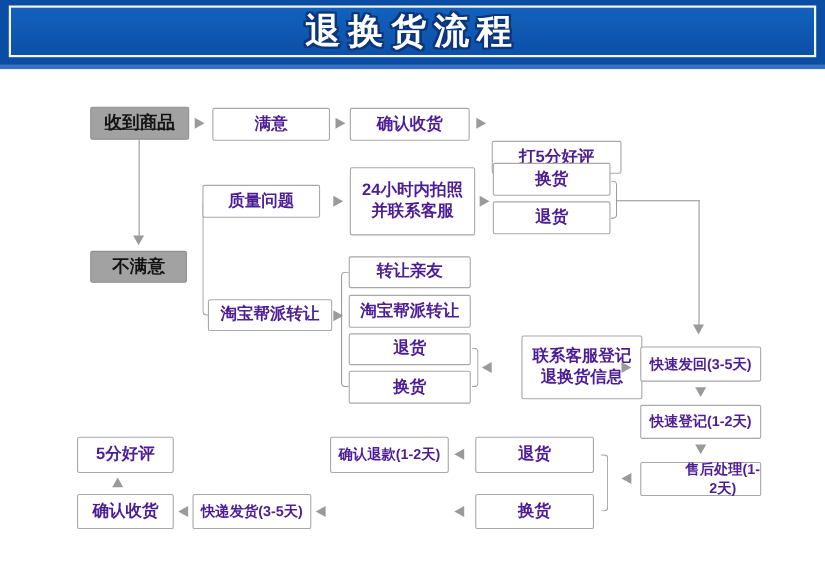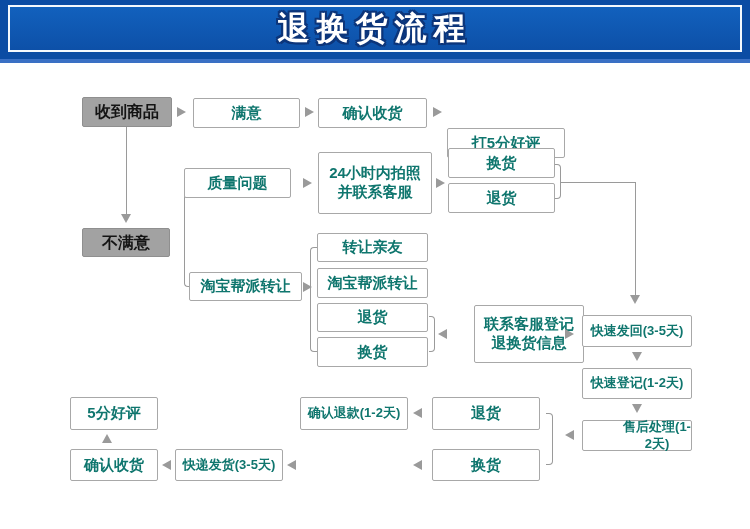--- a/index.html
+++ b/index.html
@@ -13,21 +13,21 @@
       border:2px solid #f4f8fd;background:linear-gradient(180deg,#1261bd 0%,#0d50a8 100%);
       display:flex;align-items:center;justify-content:center;}
   .banner-title{color:#ffffff;font-size:32px;font-weight:bold;letter-spacing:7px;
       text-shadow:-2px -2px 0 #0c357a, 2px -2px 0 #0c357a, -2px 2px 0 #0c357a, 2px 2px 0 #0c357a,
                   -2px 0 0 #0c357a, 2px 0 0 #0c357a, 0 -2px 0 #0c357a, 0 2px 0 #0c357a;}
 
   
   .canvas{position:absolute;left:0;top:63px;width:750px;height:466px;background:#ffffff;}
   .box{position:absolute;box-sizing:border-box;background:#ffffff;border:1px solid #a8a8a8;
       border-radius:2px;display:flex;flex-direction:column;align-items:center;justify-content:center;
-      color:#0f766e;font-weight:bold;font-size:15px;line-height:1.25;text-align:center;}
+      color:#4c1d95;font-weight:bold;font-size:15px;line-height:1.25;text-align:center;}
   .box.sm{font-size:13px;}
   .box.gray{background:#a2a2a2;border-color:#8f8f8f;color:#141414;font-size:16px;}
 
   .hline,.vline{position:absolute;background:#9a9a9a;}
   .hline{height:1px;} .vline{width:1px;}
   .bracket{position:absolute;box-sizing:border-box;border:1px solid #9a9a9a;}
   .bracket.open-right{border-right:none;border-radius:4px 0 0 4px;}
   .bracket.open-left{border-left:none;border-radius:0 4px 4px 0;}
 
   .tri{position:absolute;width:0;height:0;}
@@ -41,21 +41,21 @@
 
 <div class="banner">
   <div class="banner-panel">
     <div class="banner-title">退换货流程</div>
   </div>
 </div>
 <div class="banner-strip"></div>
 
 <div class="canvas">
 
-  <div class="box gray" style="left:82px;top:34px;width:90px;height:30px;">
+  <div class="box gray" style="left:82px;top:34px;width:90px;height:30px;text-decoration:underline;">
       <span>收到商品</span>
     </div>
   <div class="tri r" style="left:177px;top:44px;"></div>
   <div class="box" style="left:193px;top:35px;width:107px;height:30px;">
       <span>满意</span>
     </div>
   <div class="tri r" style="left:305px;top:44px;"></div>
   <div class="box" style="left:318px;top:35px;width:109px;height:30px;">
       <span>确认收货</span>
     </div>

